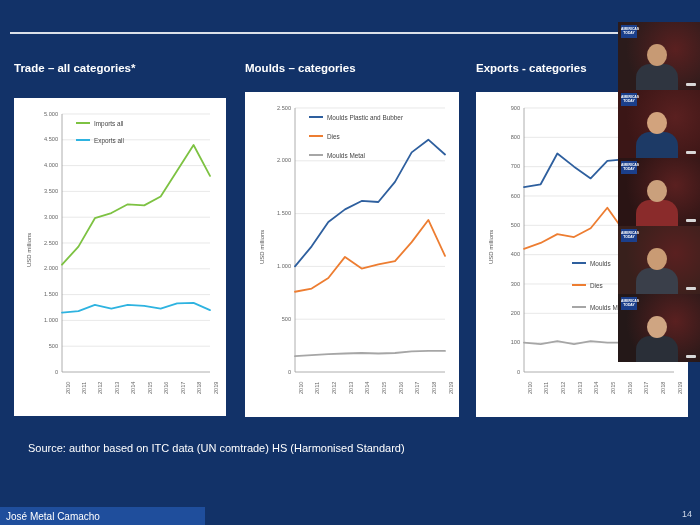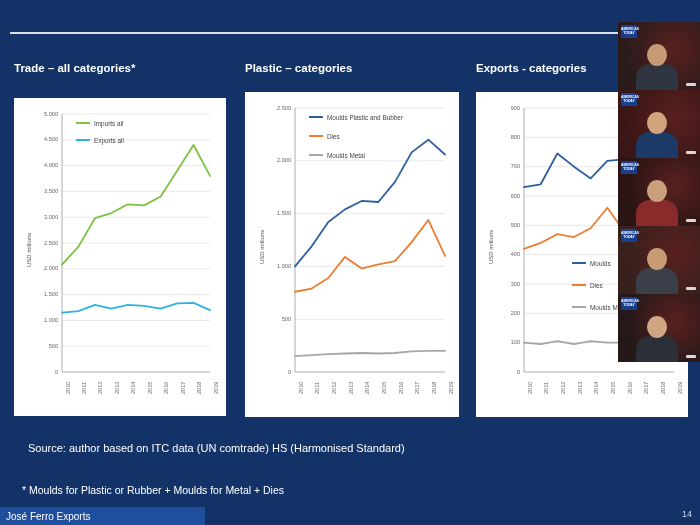--- a/index.html
+++ b/index.html
@@ -181,21 +181,21 @@
   svg { display: block; }
 </style>
 </head>
 <body>
 
 <div class="slide">
 
   <div class="title-underline"></div>
 
   <div class="panel-title" style="left:14px; top:62px;">Trade – all categories*</div>
-  <div class="panel-title" style="left:245px; top:62px;">Plastic – categories</div>
+  <div class="panel-title" style="left:245px; top:62px;">Moulds – categories</div>
   <div class="panel-title" style="left:476px; top:62px;">Exports - categories</div>
 
   <div class="chart-card" id="card0" style="left:14px; top:98px; width:212px; height:318px;">
     <div class="chart-inner" id="chart0">
         <svg width="212" height="318">
           <line x1="48" x2="196" y1="274" y2="274" stroke="#9a9a9a" stroke-width="0.8"></line>
           <line x1="48" x2="196" y1="248.2" y2="248.2" stroke="#d9d9d9" stroke-width="0.6"></line>
           <line x1="48" x2="196" y1="222.4" y2="222.4" stroke="#d9d9d9" stroke-width="0.6"></line>
           <line x1="48" x2="196" y1="196.60000000000002" y2="196.60000000000002" stroke="#d9d9d9" stroke-width="0.6"></line>
           <line x1="48" x2="196" y1="170.8" y2="170.8" stroke="#d9d9d9" stroke-width="0.6"></line>
@@ -310,24 +310,23 @@
         <div class="xtick" style="left: 183.833px; top: 302px;">2018</div>
         <div class="xtick" style="left: 200.5px; top: 302px;">2019</div>
         <div class="axis-title" style="left: 12px; top: 172px;">USD millions</div>
         <div class="legend-item" style="left: 96px; top: 168px;"><span class="legend-swatch" style="background: rgb(46, 95, 158);"></span><span>Moulds</span></div>
         <div class="legend-item" style="left: 96px; top: 190px;"><span class="legend-swatch" style="background: rgb(237, 125, 49);"></span><span>Dies</span></div>
         <div class="legend-item" style="left: 96px; top: 212px;"><span class="legend-swatch" style="background: rgb(166, 166, 166);"></span><span>Moulds Metal</span></div>
       </div>
   </div>
 
   <div class="source">Source: author based on ITC data (UN comtrade) HS (Harmonised Standard)</div>
-  <div class="footnote">* Moulds for Plastic or Rubber + Moulds for Metal + Dies</div>
 
   <div class="footer-bar"></div>
-  <div class="footer-name">José Ferro Exports</div>
+  <div class="footer-name">José Metal Camacho</div>
   <div class="page-num">14</div>
 
   <div class="video-strip" id="video-strip">
       <div class="video-tile" style="top: 0px;">
         <div class="vt-bg" style="background: radial-gradient(circle at 70% 40%, rgb(90, 32, 32) 0%, rgb(43, 27, 27) 70%);"></div>
         <div class="vt-body" style="background: rgb(47, 53, 64); width: 42px; height: 26px; left: 18px; bottom: 0px;"></div>
         <div class="vt-head" style="background: rgb(199, 154, 116); width: 20px; height: 22px; left: 29px; top: 22px;"></div>
         <div class="vt-badge">AMERICAS TODAY</div>
         <div class="vt-mic"></div>
       </div>

